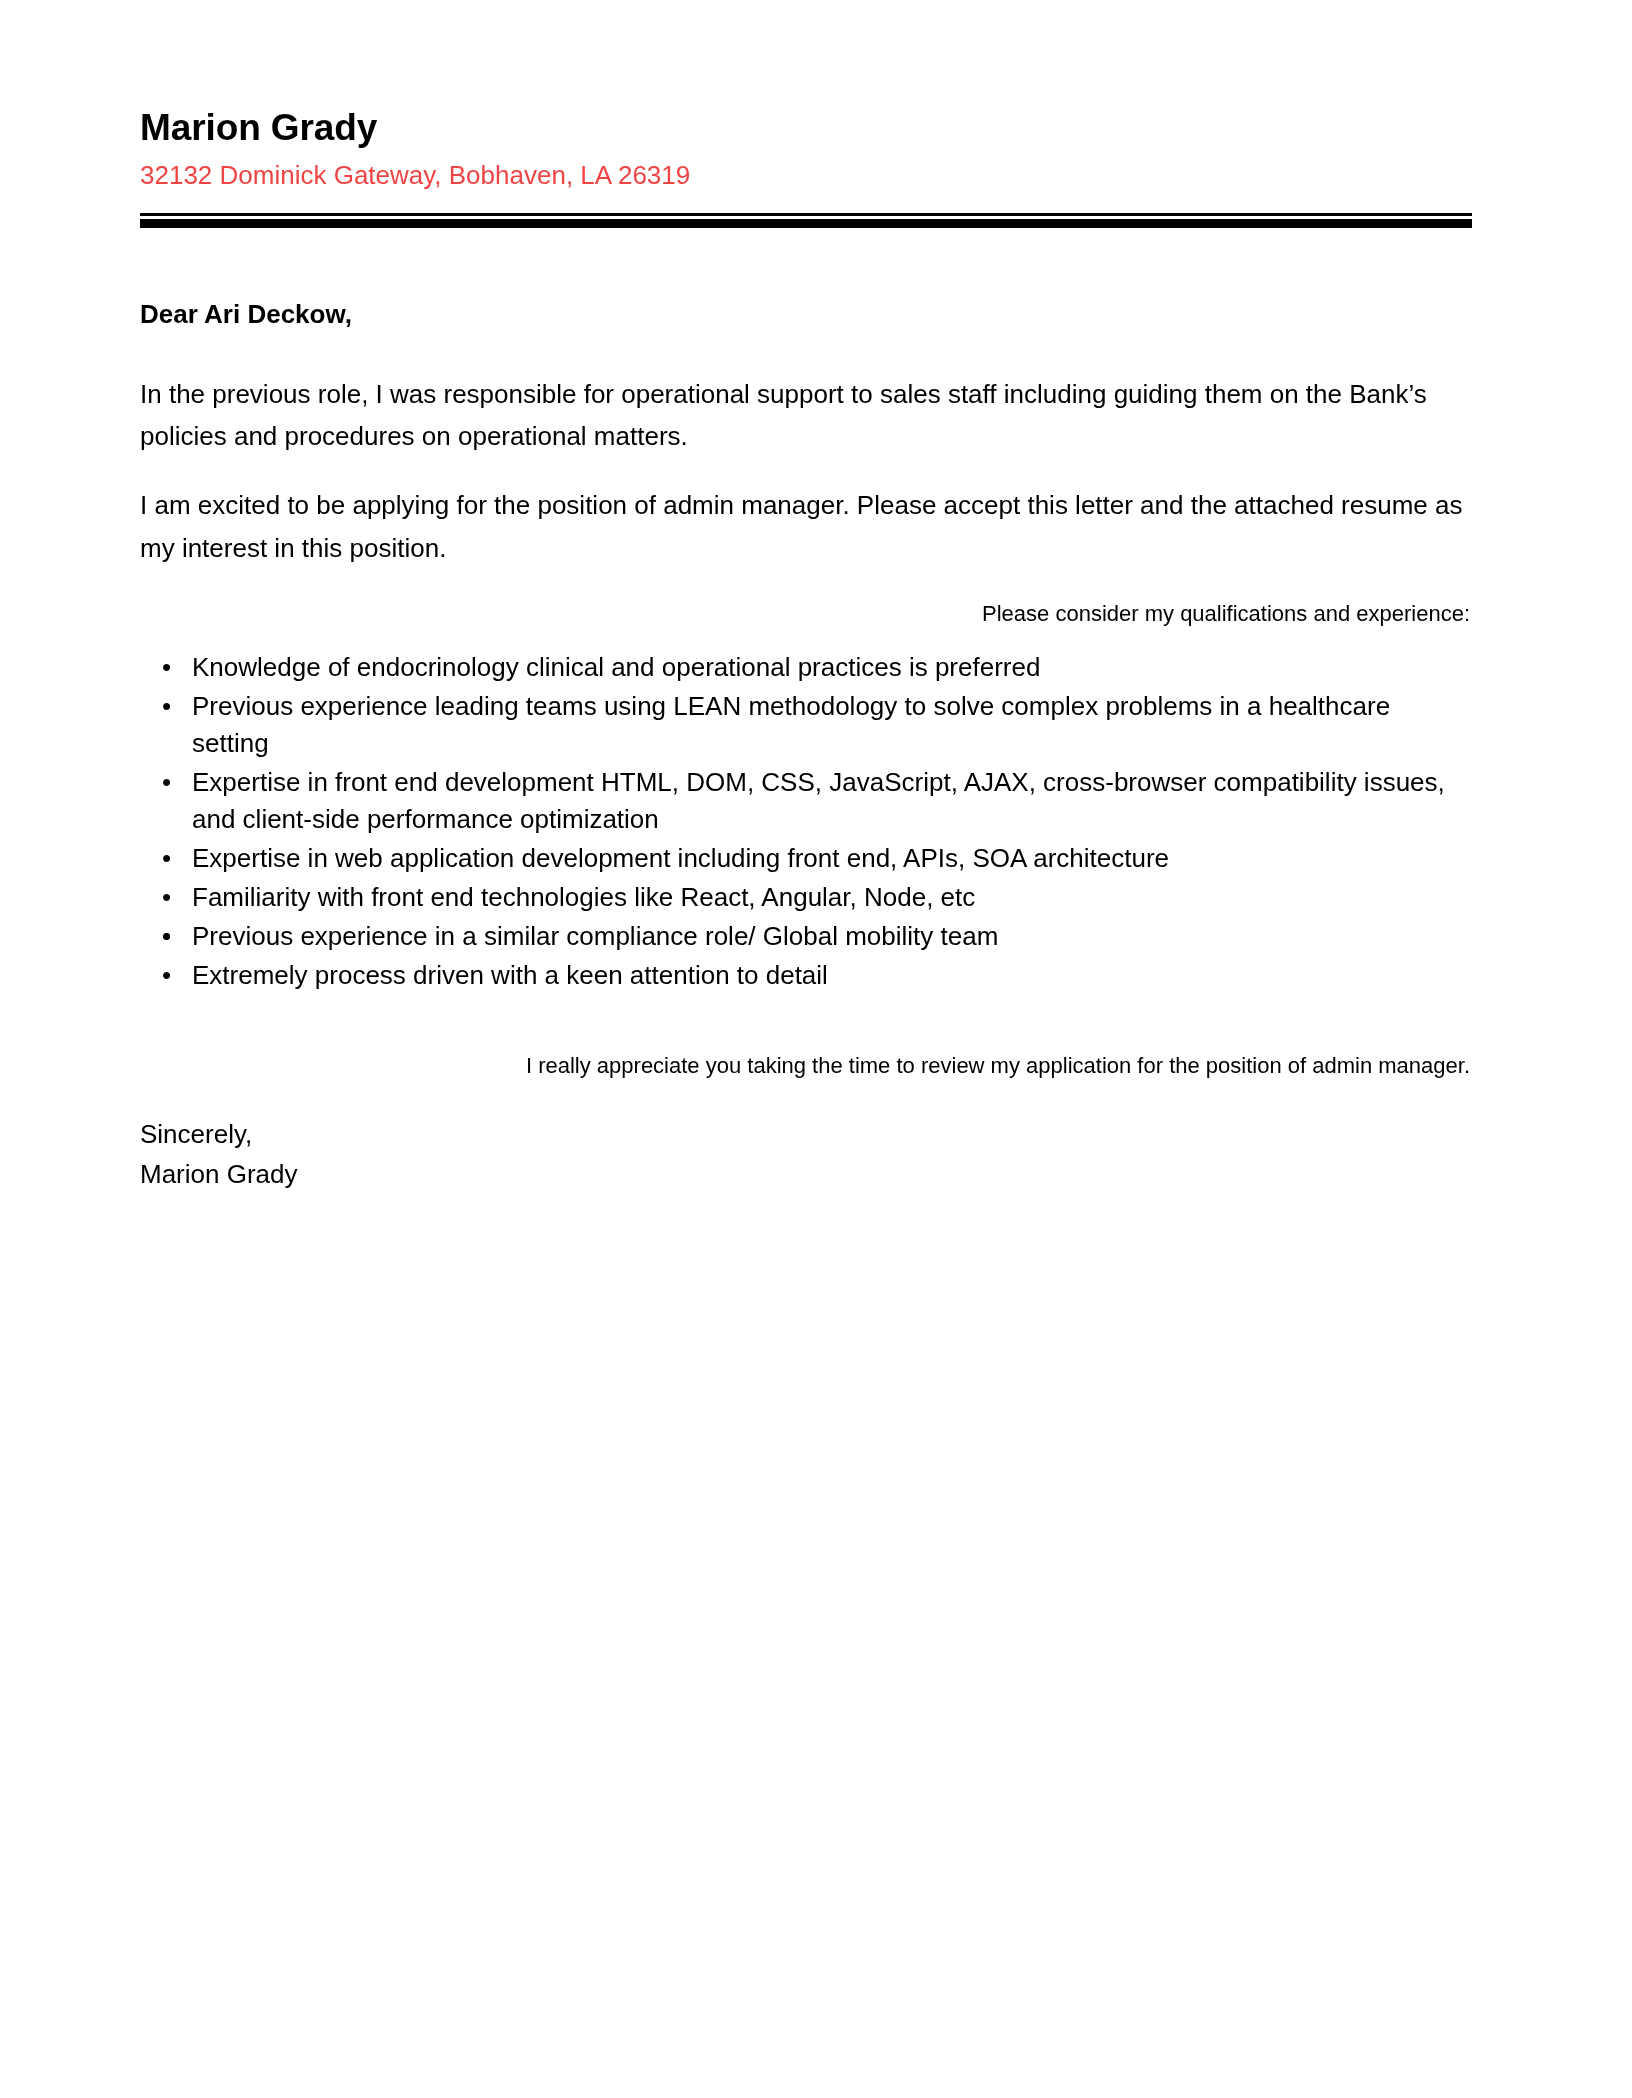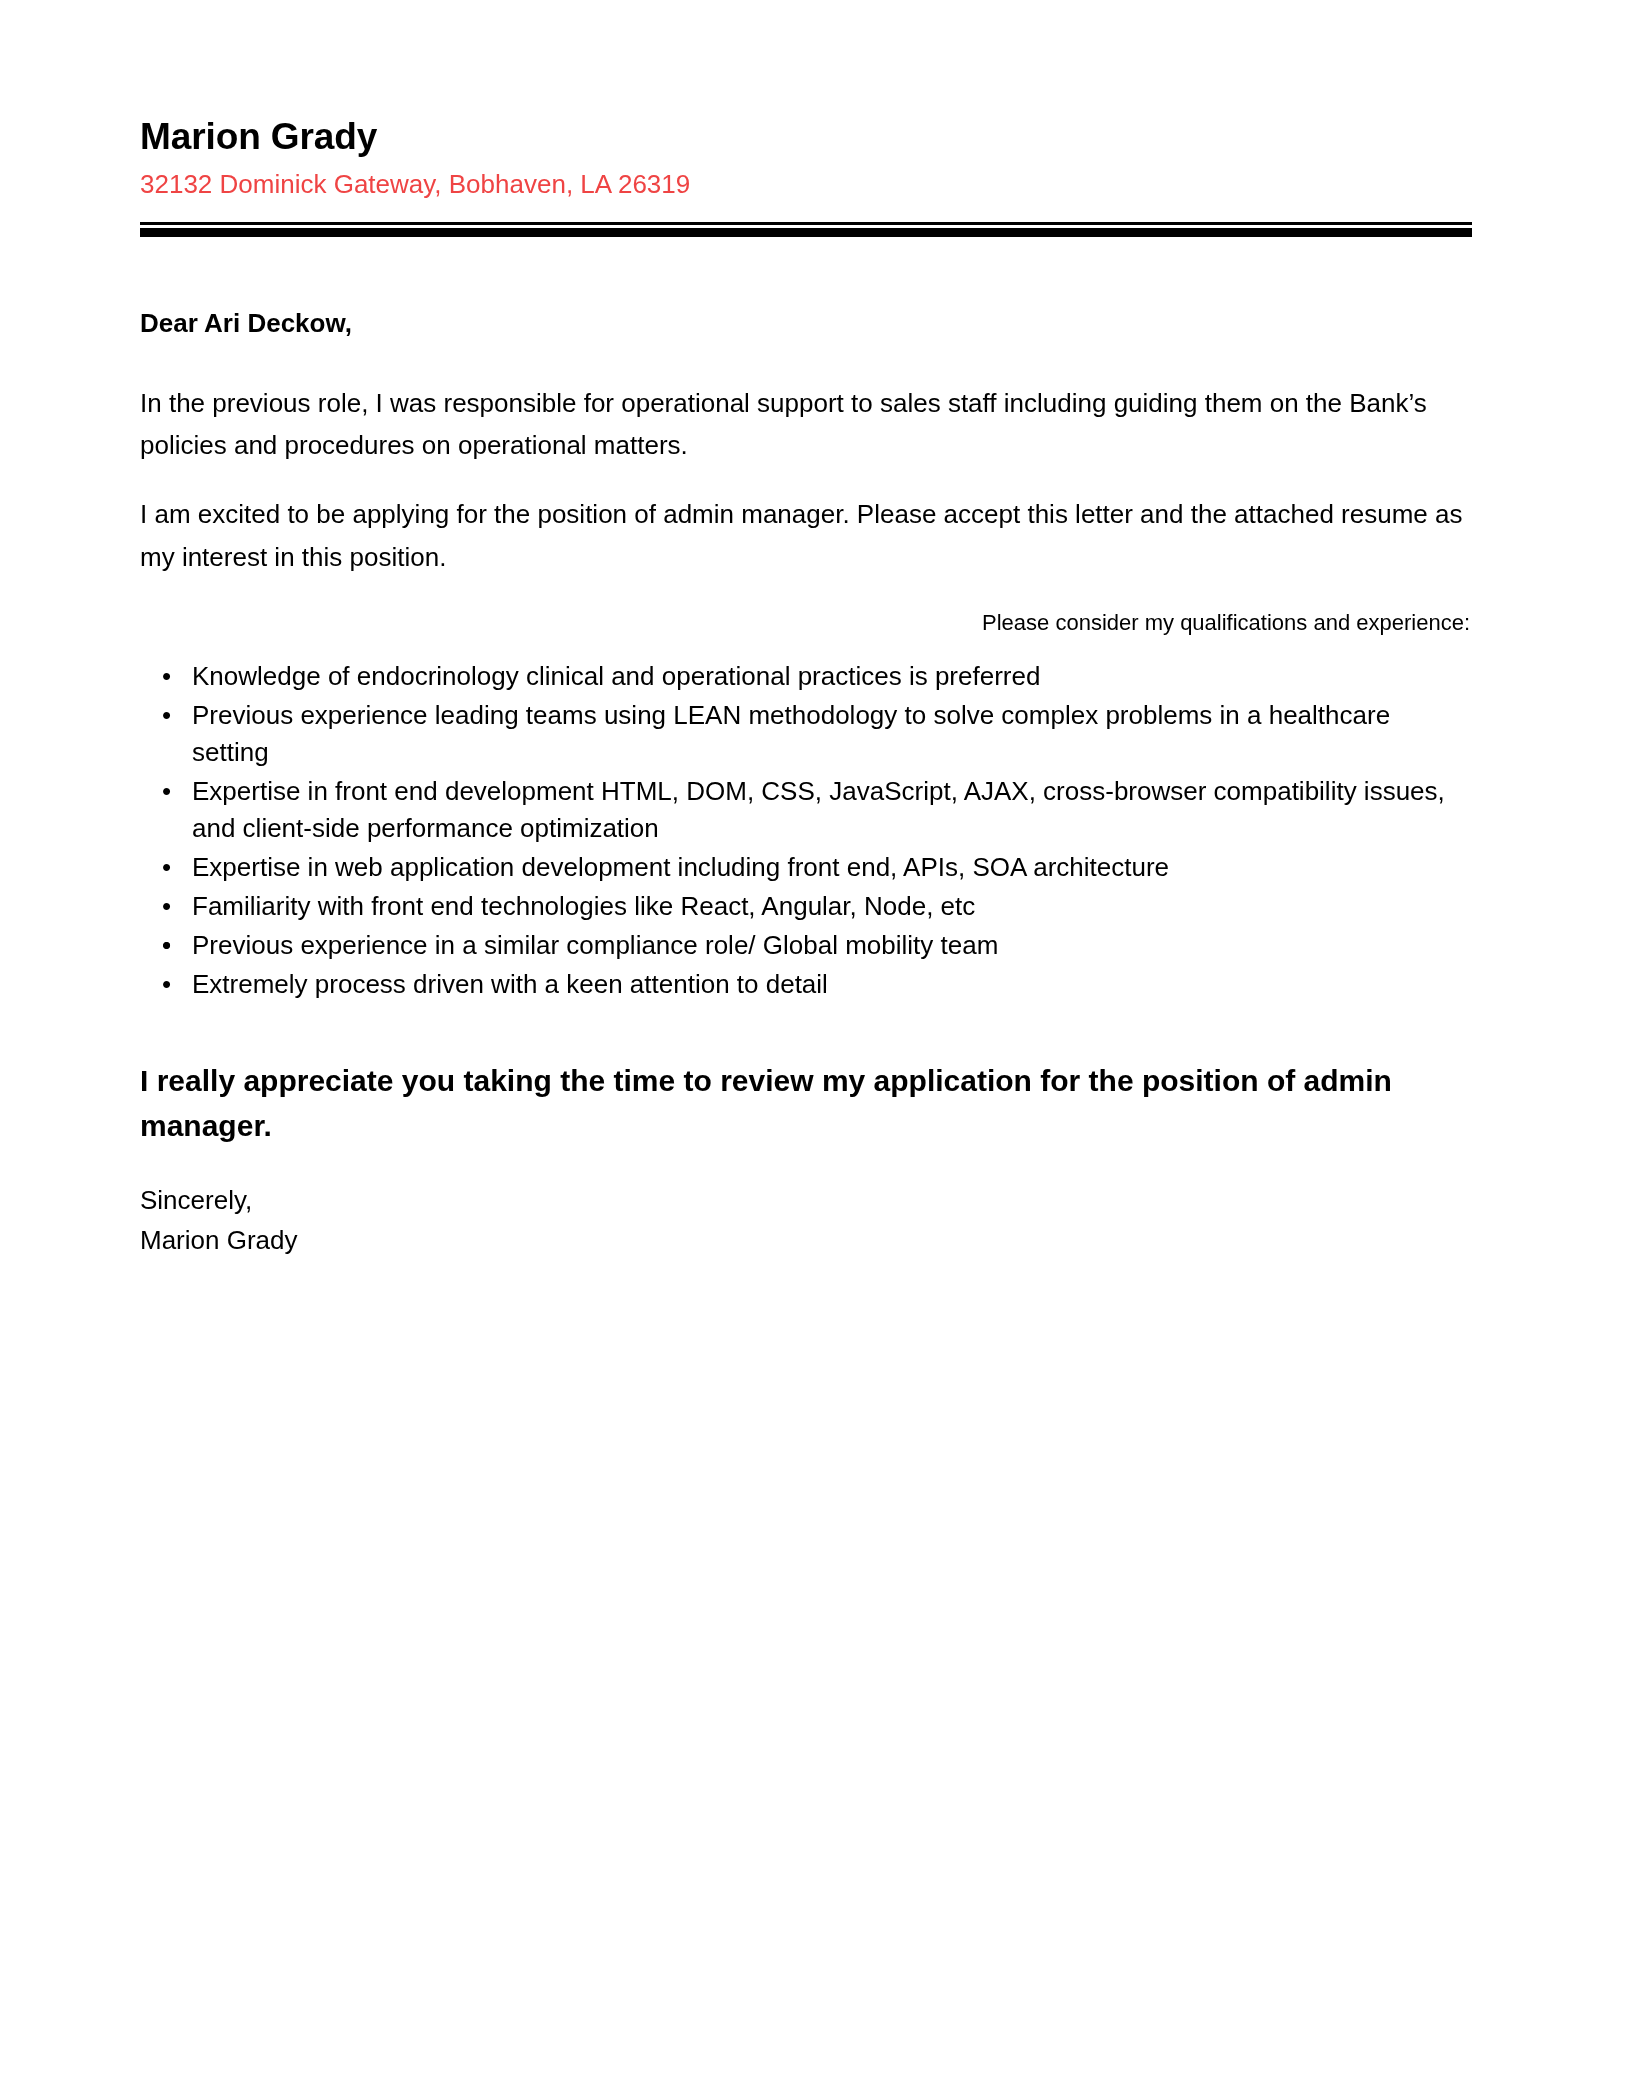--- a/index.html
+++ b/index.html
@@ -6,21 +6,21 @@
   html, body {
     margin: 0;
     padding: 0;
     background: #ffffff;
   }
 
   .page {
     position: relative;
     width: 1632px;
     height: 1876px;
-    margin: 17px auto;
+    margin: 8px auto;
     background: #ffffff;
     box-sizing: border-box;
     padding: 0;
     overflow: hidden;
     font-family: "Liberation Sans", sans-serif;
     color: #000000;
   }
 
   .content {
     position: absolute;
@@ -129,24 +129,25 @@
 
   ul.qualifications-list li .bullet-marker {
     position: absolute;
     left: 22px;
     top: 0;
     font-size: 26px;
     line-height: 1.42;
   }
 
   .closing-statement {
-    font-size: 30px;
-    font-weight: bold;
+    font-size: 22px;
+    font-weight: normal;
     line-height: 1.5;
     margin: 56px 0 33px 0;
+    text-align: right;
   }
 
   .signoff {
     font-size: 26px;
     line-height: 1.52;
     margin: 0;
   }
 
   .signature-name {
     font-size: 26px;

